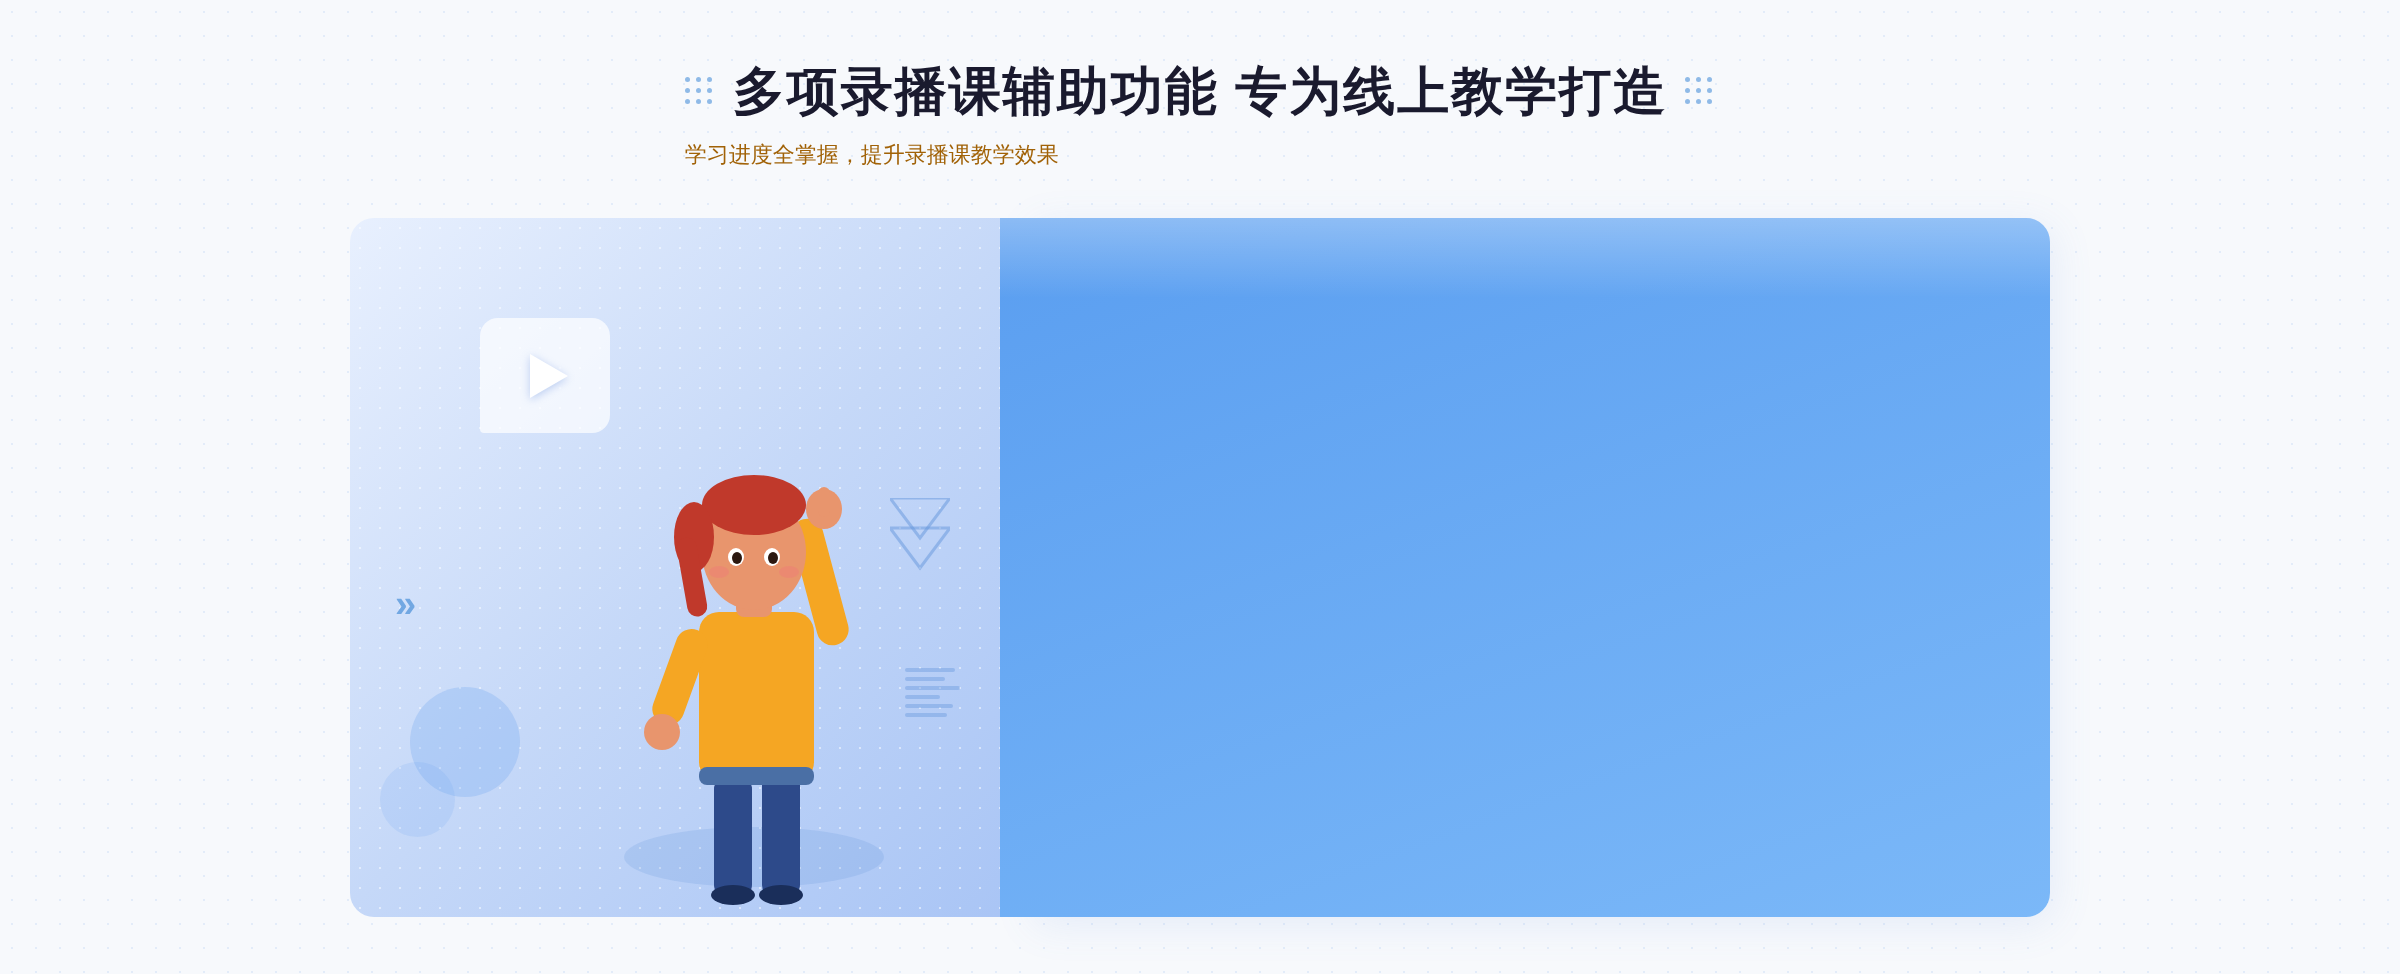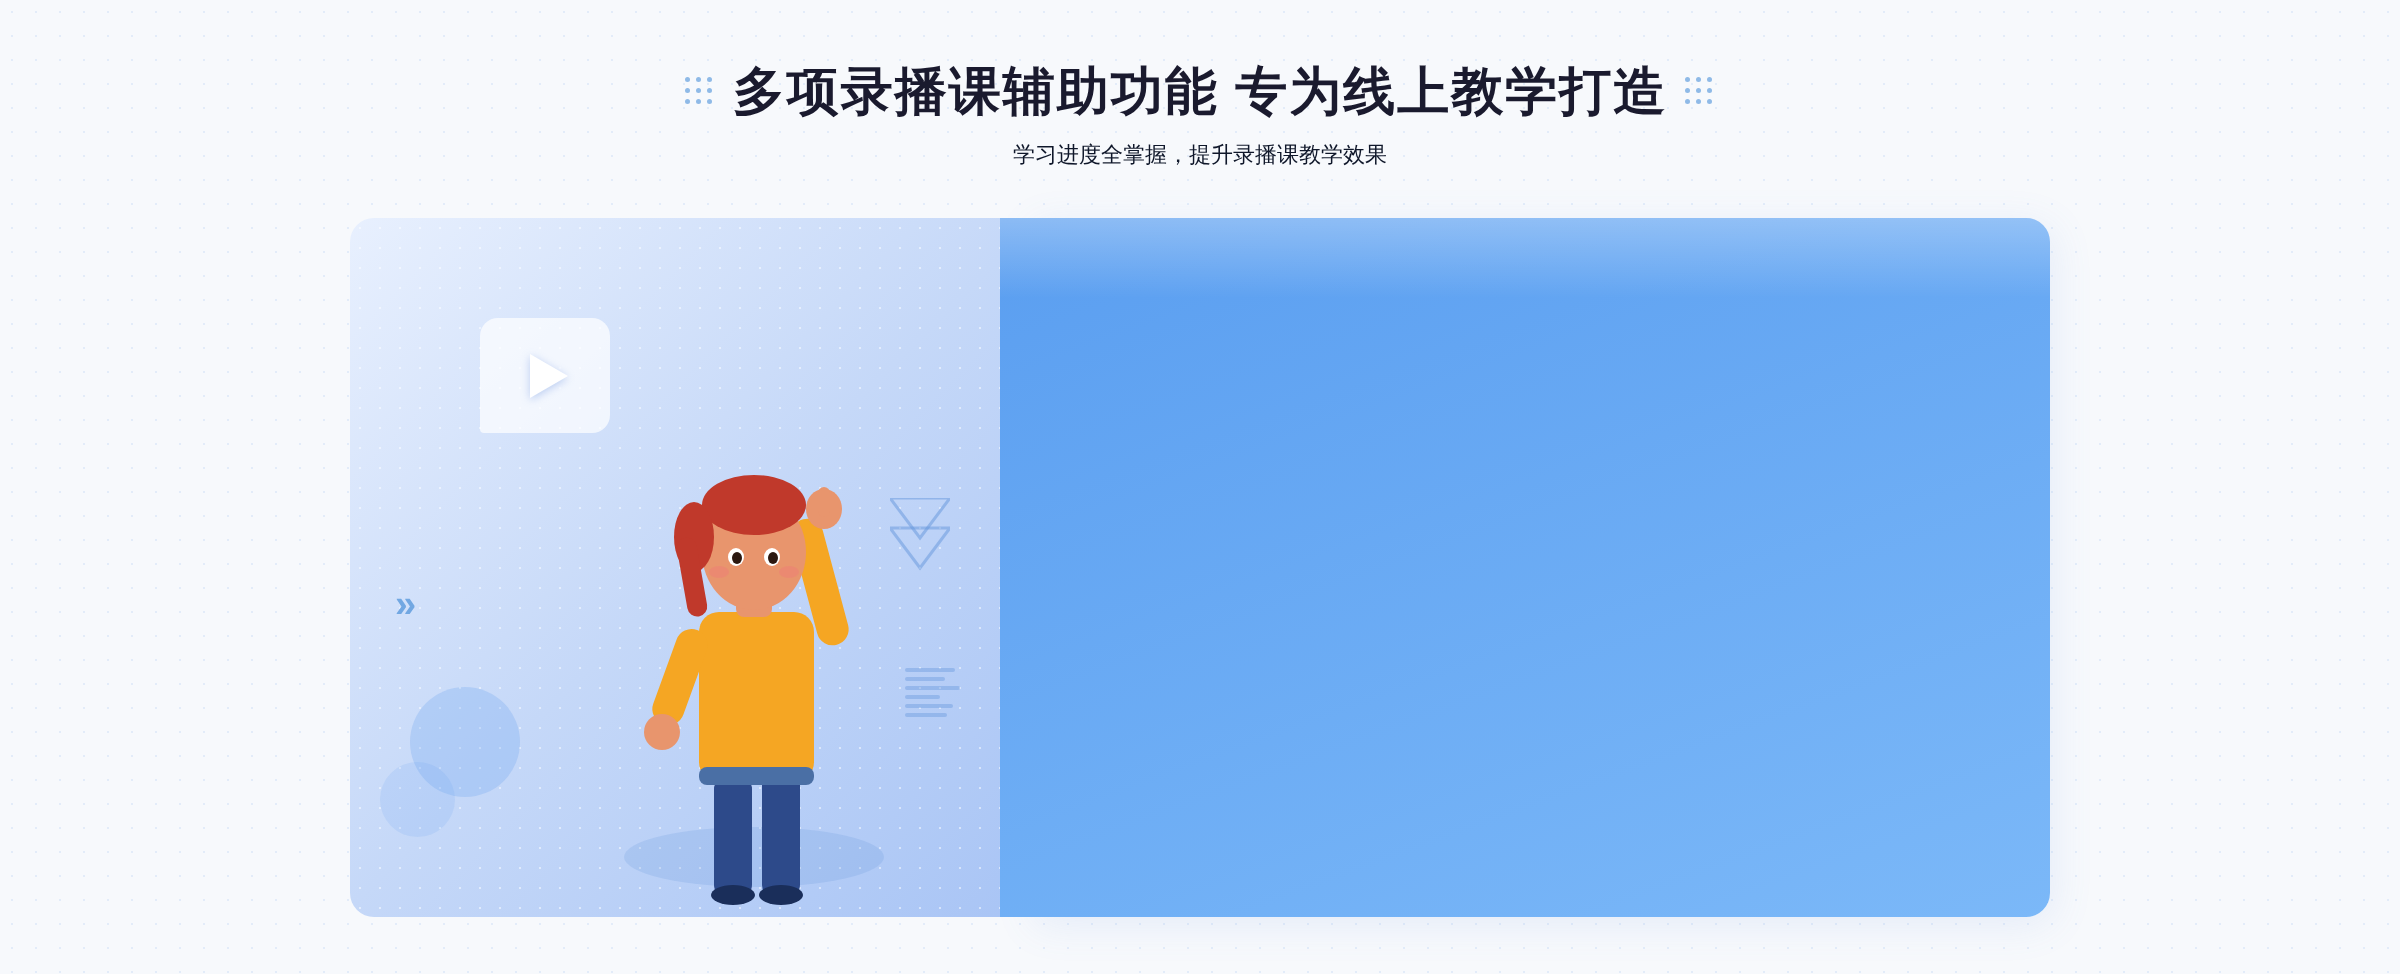--- a/index.html
+++ b/index.html
@@ -35,21 +35,20 @@
       content: '';
       position: absolute;
       top: 0; left: 0; right: 0; bottom: 0;
       background-image: radial-gradient(circle, #c5d8f5 1px, transparent 1px);
       background-size: 24px 24px;
       opacity: 0.4;
       pointer-events: none;
     }
 
     .header-section {
-      text-align: center;
       margin-bottom: 48px;
       position: relative;
       z-index: 1;
     }
 
     .header-title-row {
       display: flex;
       align-items: center;
       justify-content: center;
       gap: 18px;
@@ -73,21 +72,21 @@
 
     .main-title {
       font-size: 52px;
       font-weight: 700;
       color: #1a1a2e;
       letter-spacing: 2px;
     }
 
     .sub-title {
       font-size: 22px;
-      color: #0f172a;
+      color: #a16207;
       font-weight: 400;
       margin-top: 13px;
     }
 
     
     .illustration-card {
       width: 680px;
       min-height: 680px;
       background: linear-gradient(135deg, #e8f0fe 0%, #c5d8f8 50%, #a8c4f5 100%);
       border-radius: 24px 0 0 24px;

